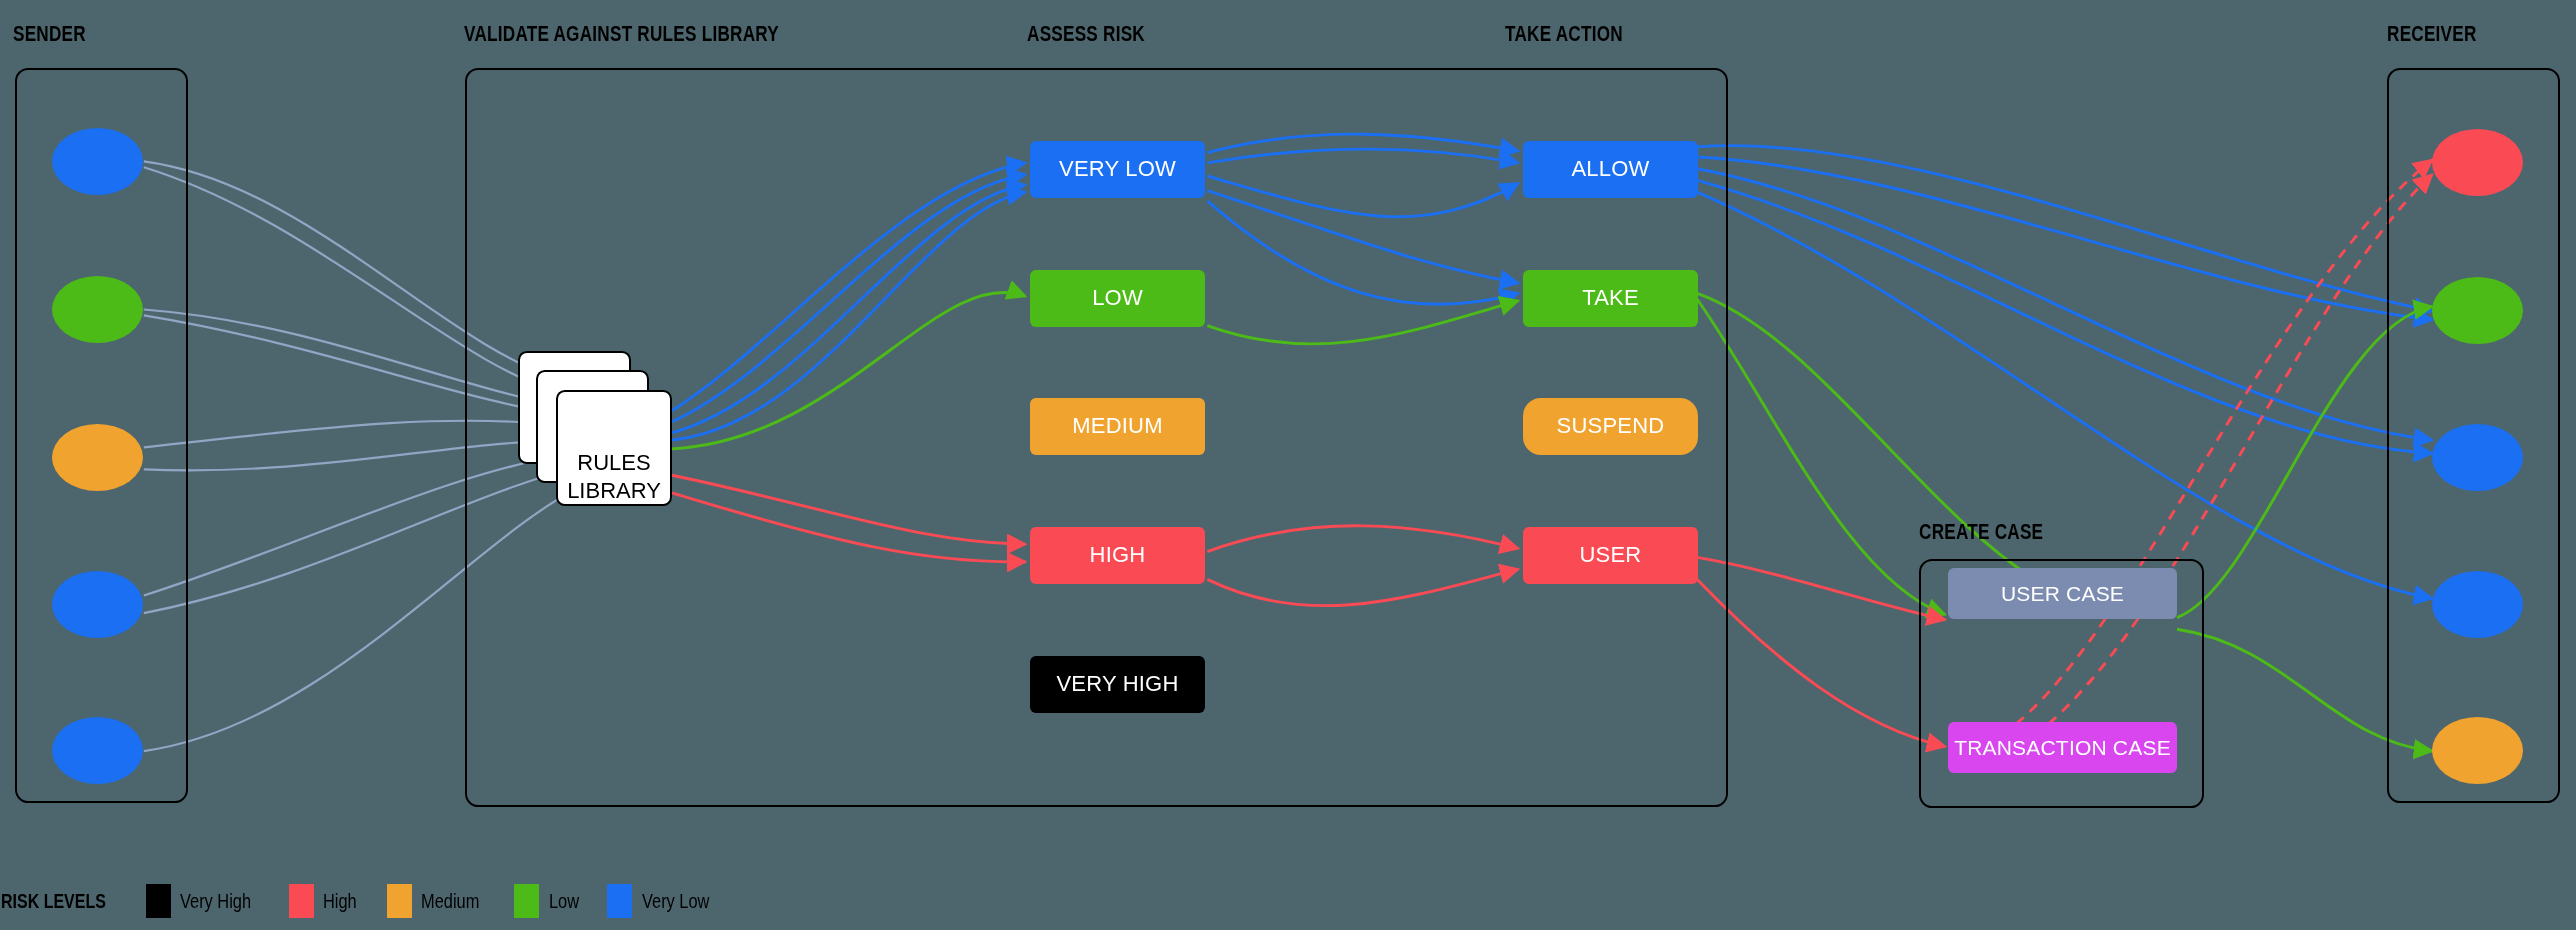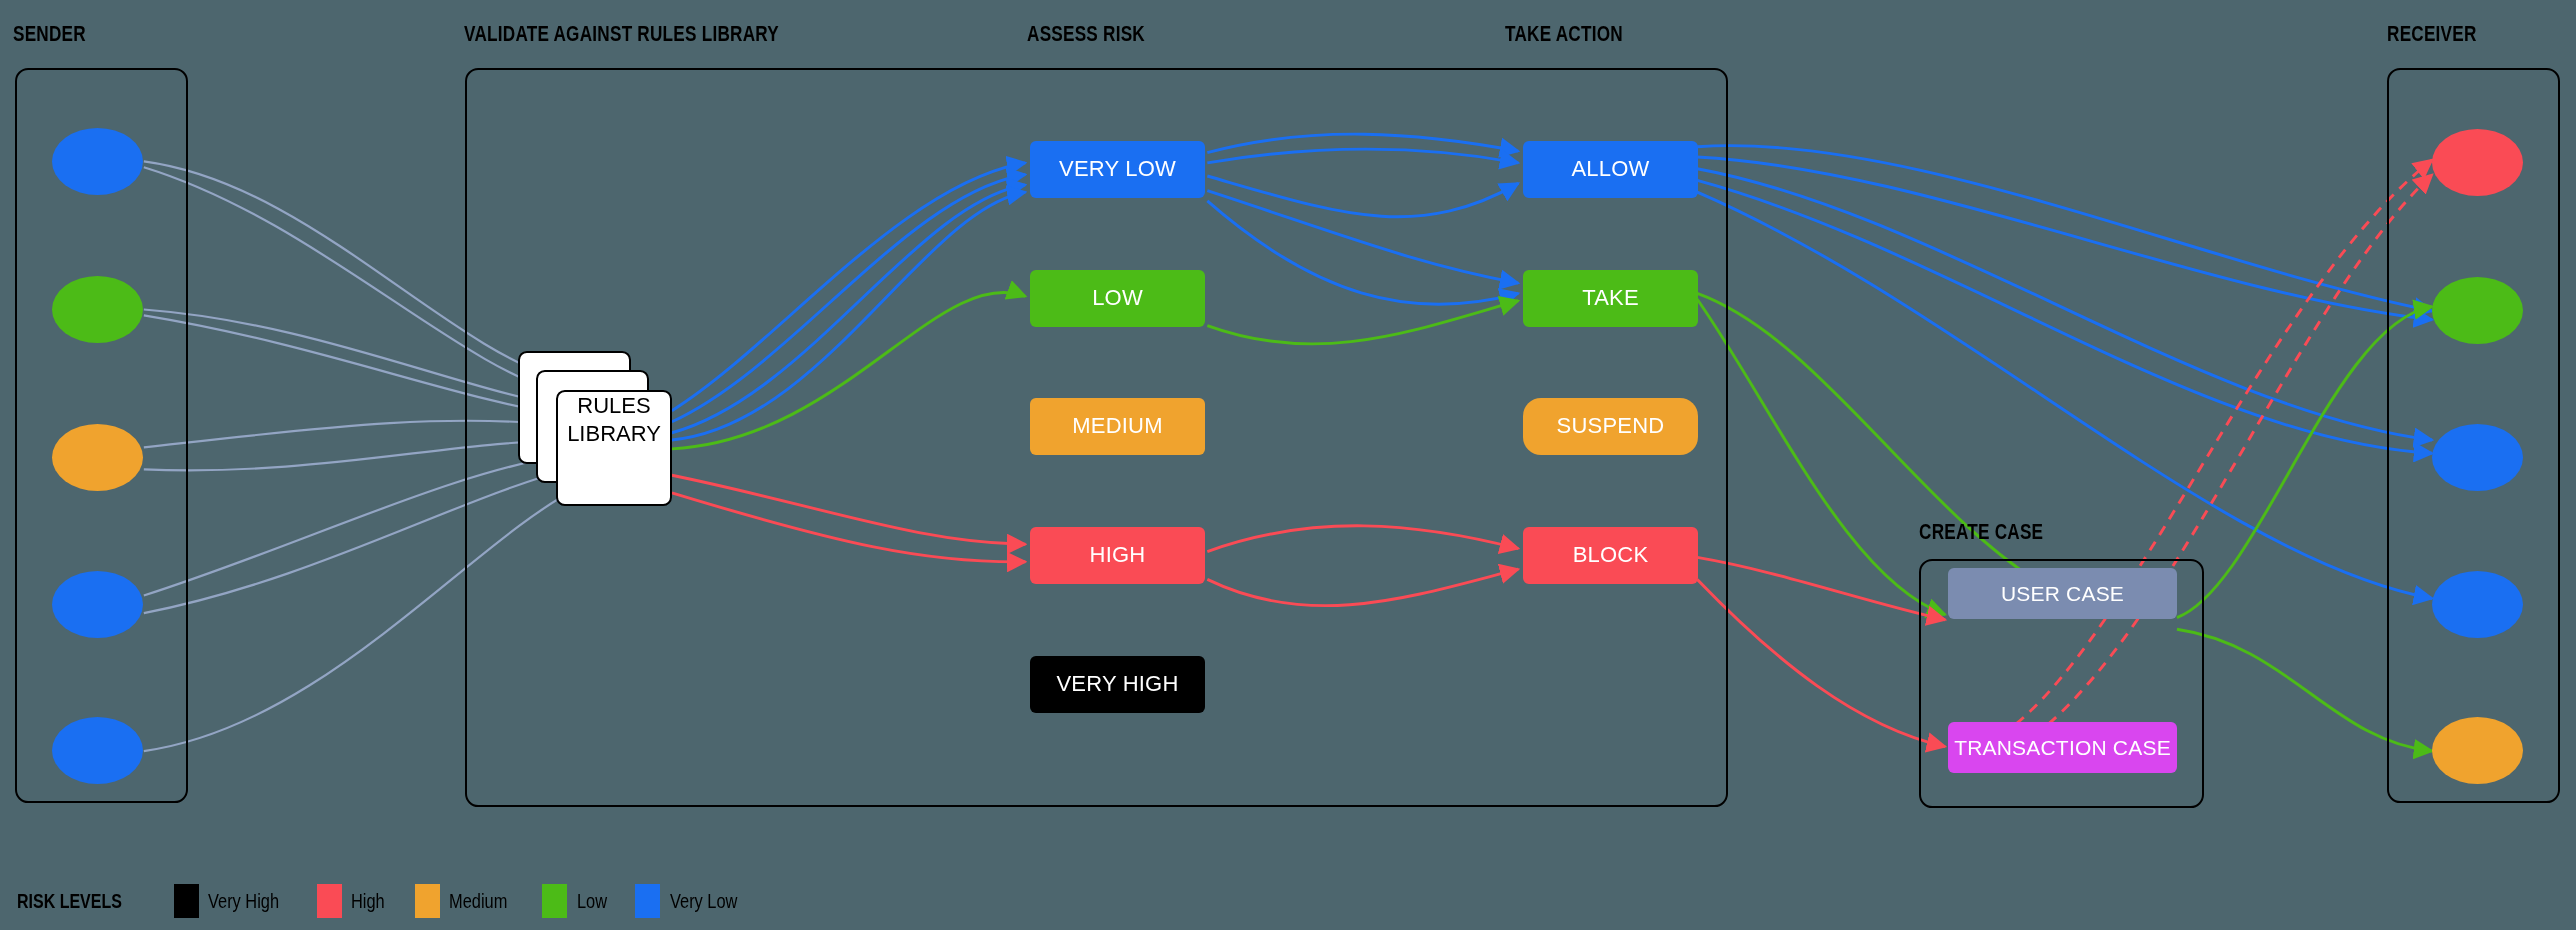--- a/index.html
+++ b/index.html
@@ -53,32 +53,32 @@
     line-height:1.1;
   }
   .case-box{font-size:21px;}
 
   .rules-card{
     position:absolute;
     background:#fff;
     border:2.2px solid #000;
     border-radius:8.8px;
     box-sizing:border-box;
-    display:flex;align-items:flex-start;justify-content:center;
+    display:flex;align-items:flex-end;justify-content:center;
     color:#000;
     font-size:22px;
     line-height:1.25;
     text-align:center;
     font-weight:400;
   }
 
   .legend{
     position:absolute;
-    left:17px;top:884px;
-    display:flex;align-items:center;gap:12px;
+    left:1px;top:884px;
+    display:flex;align-items:center;gap:0;
     height:34px;
   }
   .legend-title{
     color:#000;font-weight:bold;font-size:20.5px;
     transform:scaleX(.78);transform-origin:left center;
     white-space:nowrap;margin-right:10.3px;
   }
   .legend-item{display:flex;align-items:center;margin-right:22px;}
   .legend-swatch{width:25px;height:34px;display:block;}
   .legend-label{
@@ -219,21 +219,21 @@
       <div class="action-box" style="left: 1523px; top: 141px; width: 175px; height: 57px; background: rgb(26, 111, 242); color: rgb(255, 255, 255);">
         <span>ALLOW</span>
       </div>
       <div class="action-box" style="left: 1523px; top: 270px; width: 175px; height: 57px; background: rgb(76, 187, 23); color: rgb(255, 255, 255);">
         <span>TAKE</span>
       </div>
       <div class="action-box" style="left: 1523px; top: 398px; width: 175px; height: 57px; background: rgb(240, 163, 46); color: rgb(255, 255, 255); border-radius: 18px;">
         <span>SUSPEND</span>
       </div>
       <div class="action-box" style="left: 1523px; top: 527px; width: 175px; height: 57px; background: rgb(250, 75, 85); color: rgb(255, 255, 255);">
-        <span>BLOCK</span>
+        <span>USER</span>
       </div>
     </div>
   <div id="case-nodes">
       <div class="case-box" style="left: 1948px; top: 568px; width: 229px; height: 51px; background: rgb(123, 140, 176); color: rgb(255, 255, 255);">
         <span>USER CASE</span>
       </div>
       <div class="case-box" style="left: 1948px; top: 722px; width: 229px; height: 51px; background: #d946ef; color: rgb(255, 255, 255);">
         <span>TRANSACTION CASE</span>
       </div>
     </div>

